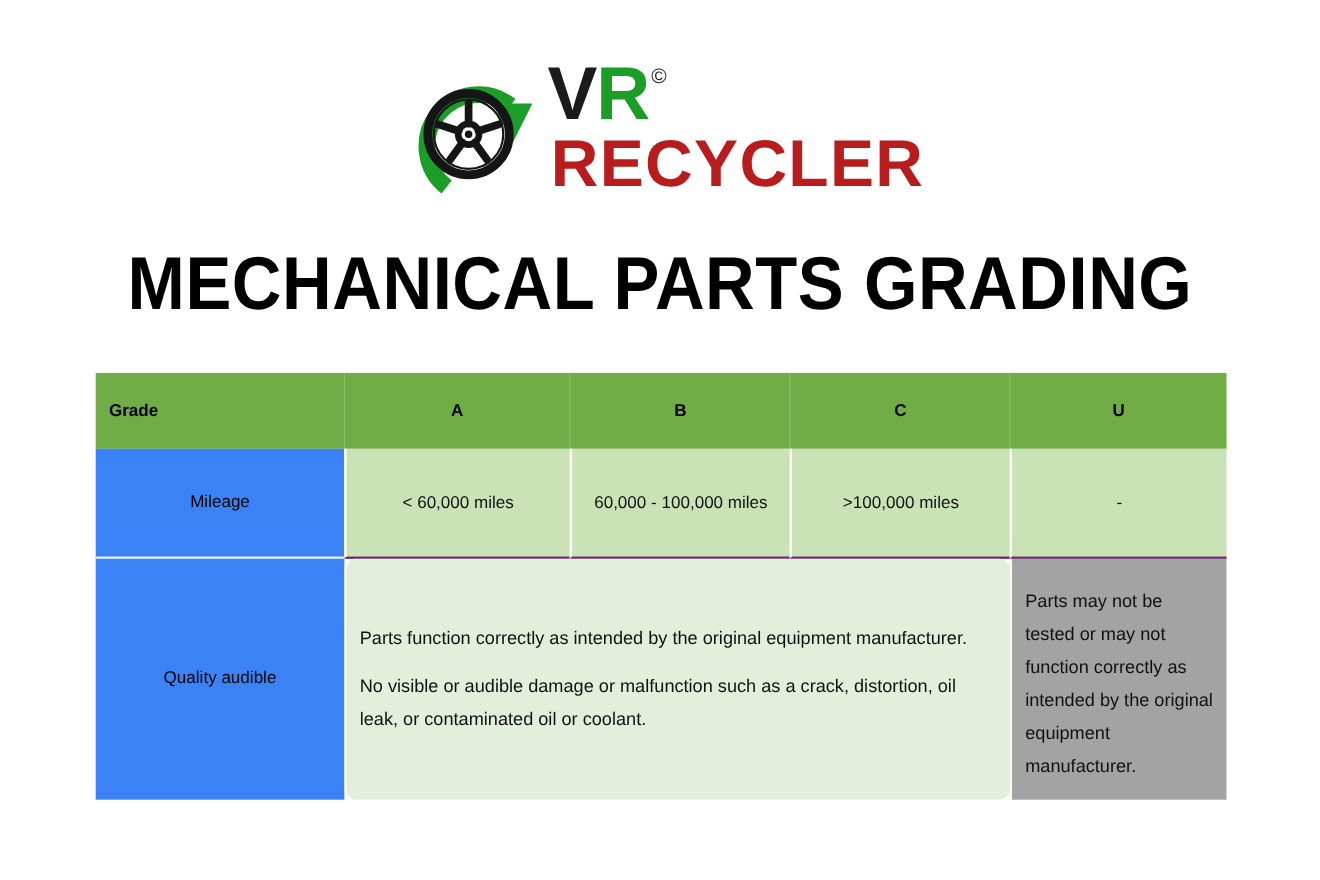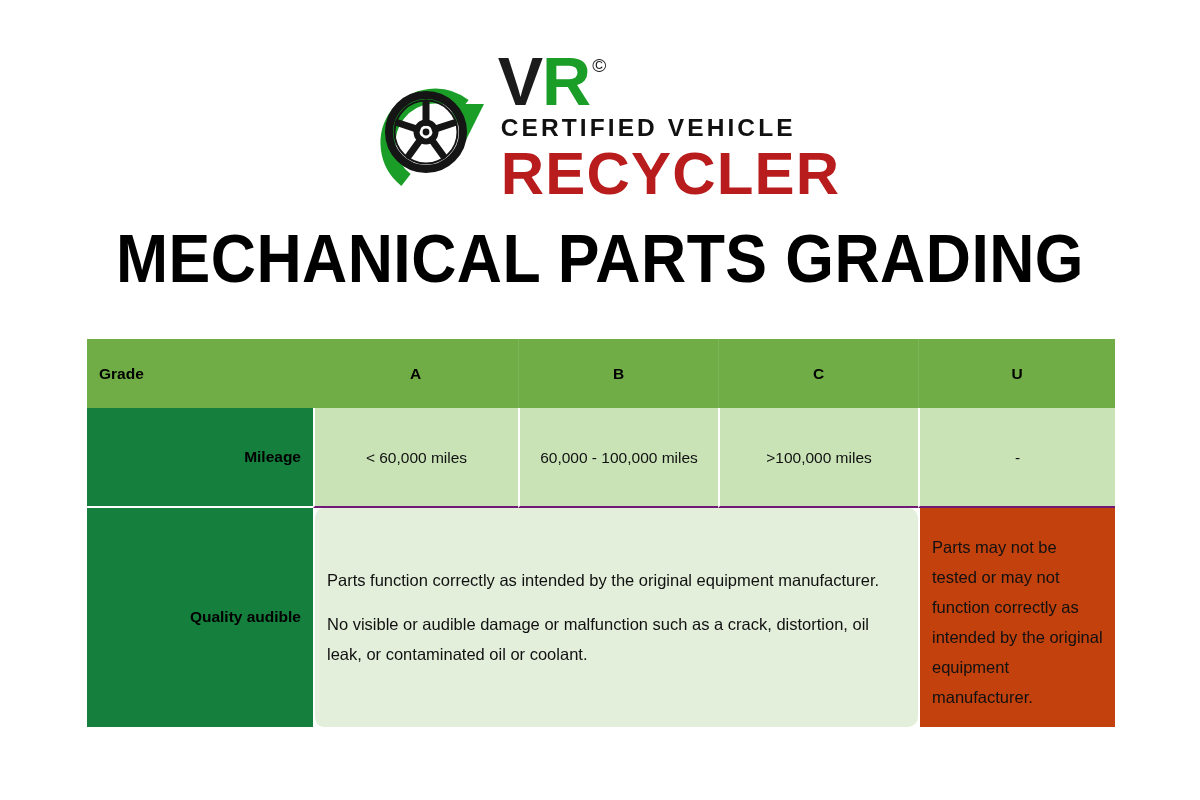--- a/index.html
+++ b/index.html
@@ -150,25 +150,25 @@
     font-size: 15.5px;
   }
   .hdr-row td.seam-left {
     border-left: 1px solid #7cb55a;
   }
 
   .mileage-row td {
     height: 99px;
   }
   .row-label {
-    background: #15803d;
+    background: #3b82f6;
     color: #000000;
-    font-weight: 700;
+    font-weight: 400;
     font-size: 15.5px;
-    text-align: right;
+    text-align: center;
     padding-left: 13px;
   }
   .mileage-cell {
     background: #c9e3b6;
     color: #111111;
     font-size: 15.5px;
     text-align: center;
     padding: 4px 12px;
     line-height: 1.75;
     border-left: 2px solid #ffffff;
@@ -189,21 +189,21 @@
     font-size: 16.5px;
     line-height: 1.82;
     text-align: left;
     padding: 10px 22px 10px 24px;
     border-left: 2px solid #ffffff;
     border-radius: 10px;
   }
   .quality-main p + p { margin-top: 14px; }
 
   .quality-u {
-    background: #c2410c;
+    background: #a3a3a3;
     color: #111111;
     font-size: 16.5px;
     line-height: 1.82;
     text-align: left;
     padding: 10px 14px 10px 14px;
     vertical-align: top;
     border-left: 2px solid #ffffff;
   }
   .quality-u .u-inner { padding-top: 10px; }
 </style>
@@ -243,21 +243,20 @@
           </g>
         </svg>
       </div>
 
       <div id="logo-text">
         <div class="logo-line-1">
           <span class="word dark">V</span>
           <span class="word green">R</span>
           <span class="logo-copy">©</span>
         </div>
-        <div class="logo-line-2">CERTIFIED VEHICLE</div>
         <div class="logo-line-3">RECYCLER</div>
       </div>
 
     </div>
   </div>
 
   <h1 id="page-title">MECHANICAL PARTS GRADING</h1>
 
   <table id="grading-table">
     <colgroup>

